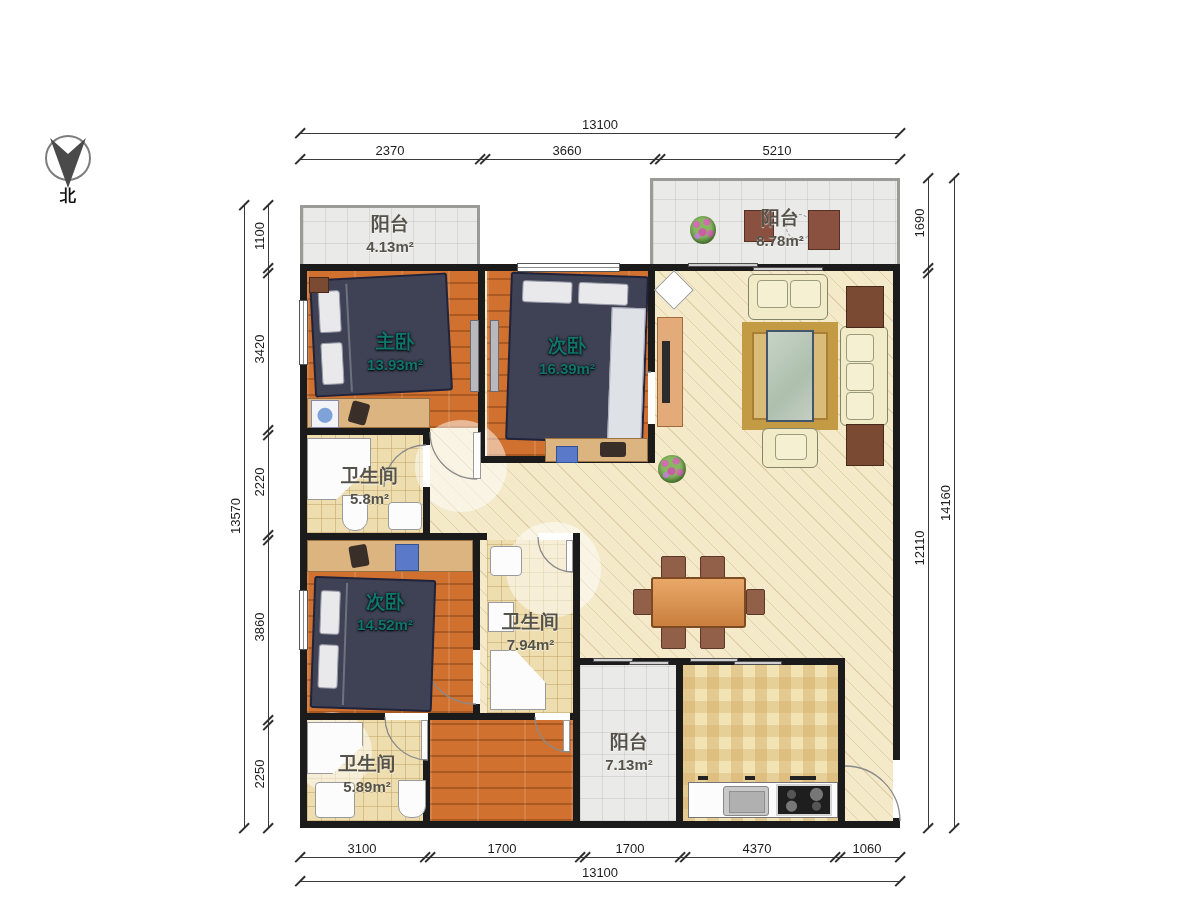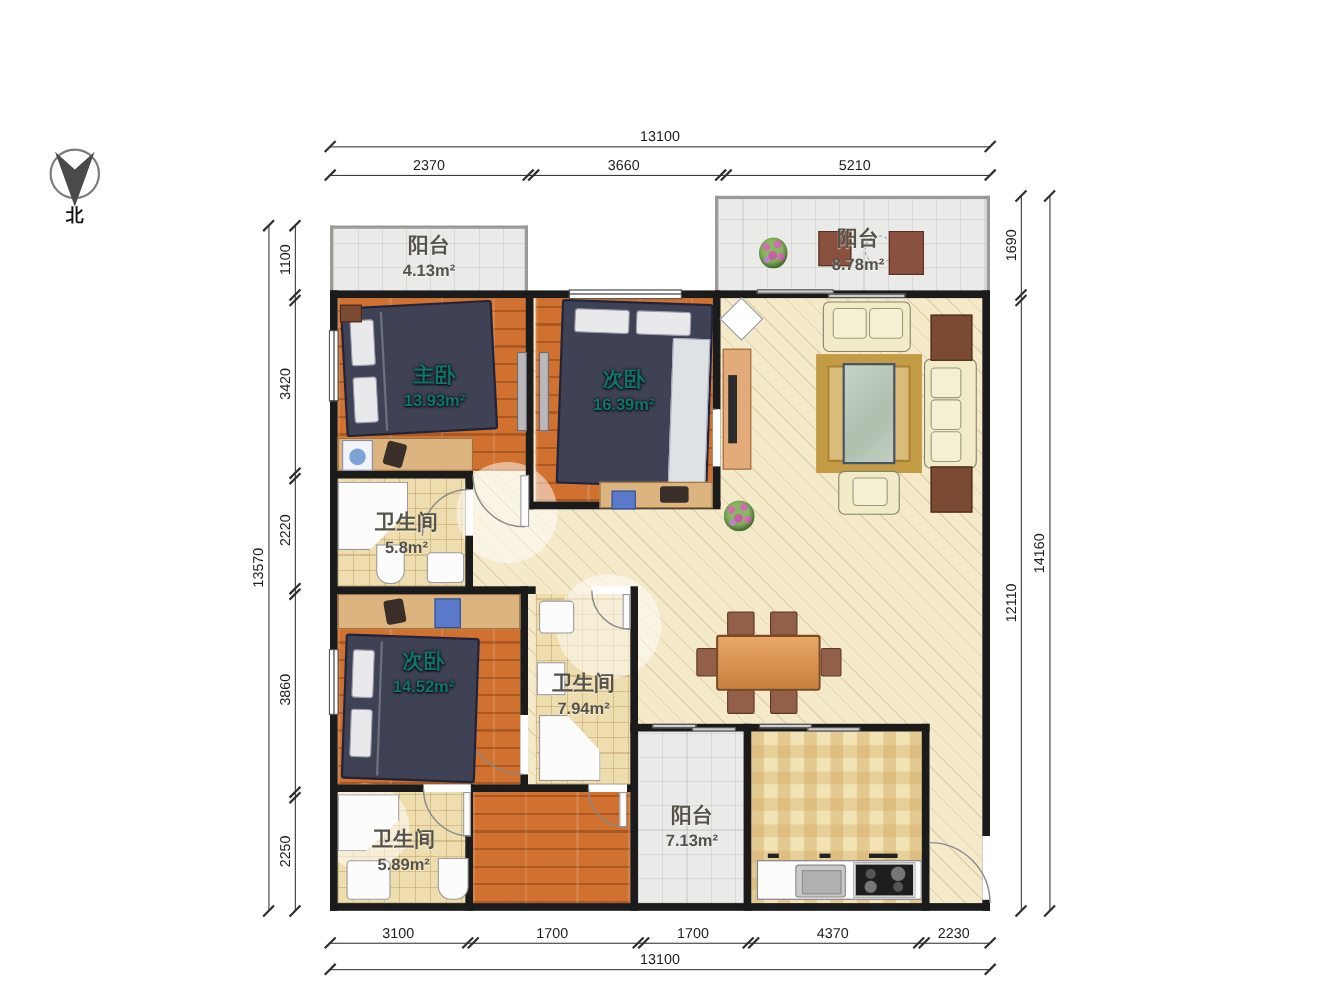--- a/index.html
+++ b/index.html
@@ -324,21 +324,21 @@
       <span class="tick" style="left: 600px; top: 0px;"></span>
     </div>
   <div class="abs dimline h" style="left:300px;top:881px;width:600px;">
       <span class="tick" style="left: 0px; top: 0px;"></span>
       <span class="tick" style="left: 600px; top: 0px;"></span>
     </div>
   <span class="dimlabel" style="left:362px;top:848px;">3100</span>
   <span class="dimlabel" style="left:502px;top:848px;">1700</span>
   <span class="dimlabel" style="left:630px;top:848px;">1700</span>
   <span class="dimlabel" style="left:757px;top:848px;">4370</span>
-  <span class="dimlabel" style="left:867px;top:848px;">2230</span>
+  <span class="dimlabel" style="left:867px;top:848px;">1060</span>
   <span class="dimlabel" style="left:600px;top:872px;">13100</span>
 
   <div class="abs dimline v" style="left:244px;top:205px;height:623px;">
       <span class="tick" style="top: 0px; left: 0px;"></span>
       <span class="tick" style="top: 623px; left: 0px;"></span>
     </div>
   <div class="abs dimline v" style="left:268px;top:205px;height:623px;">
       <span class="tick" style="top: 0px; left: 0px;"></span>
       <span class="tick" style="top: 63px; left: 0px;"></span>
       <span class="tick" style="top: 68px; left: 0px;"></span>

